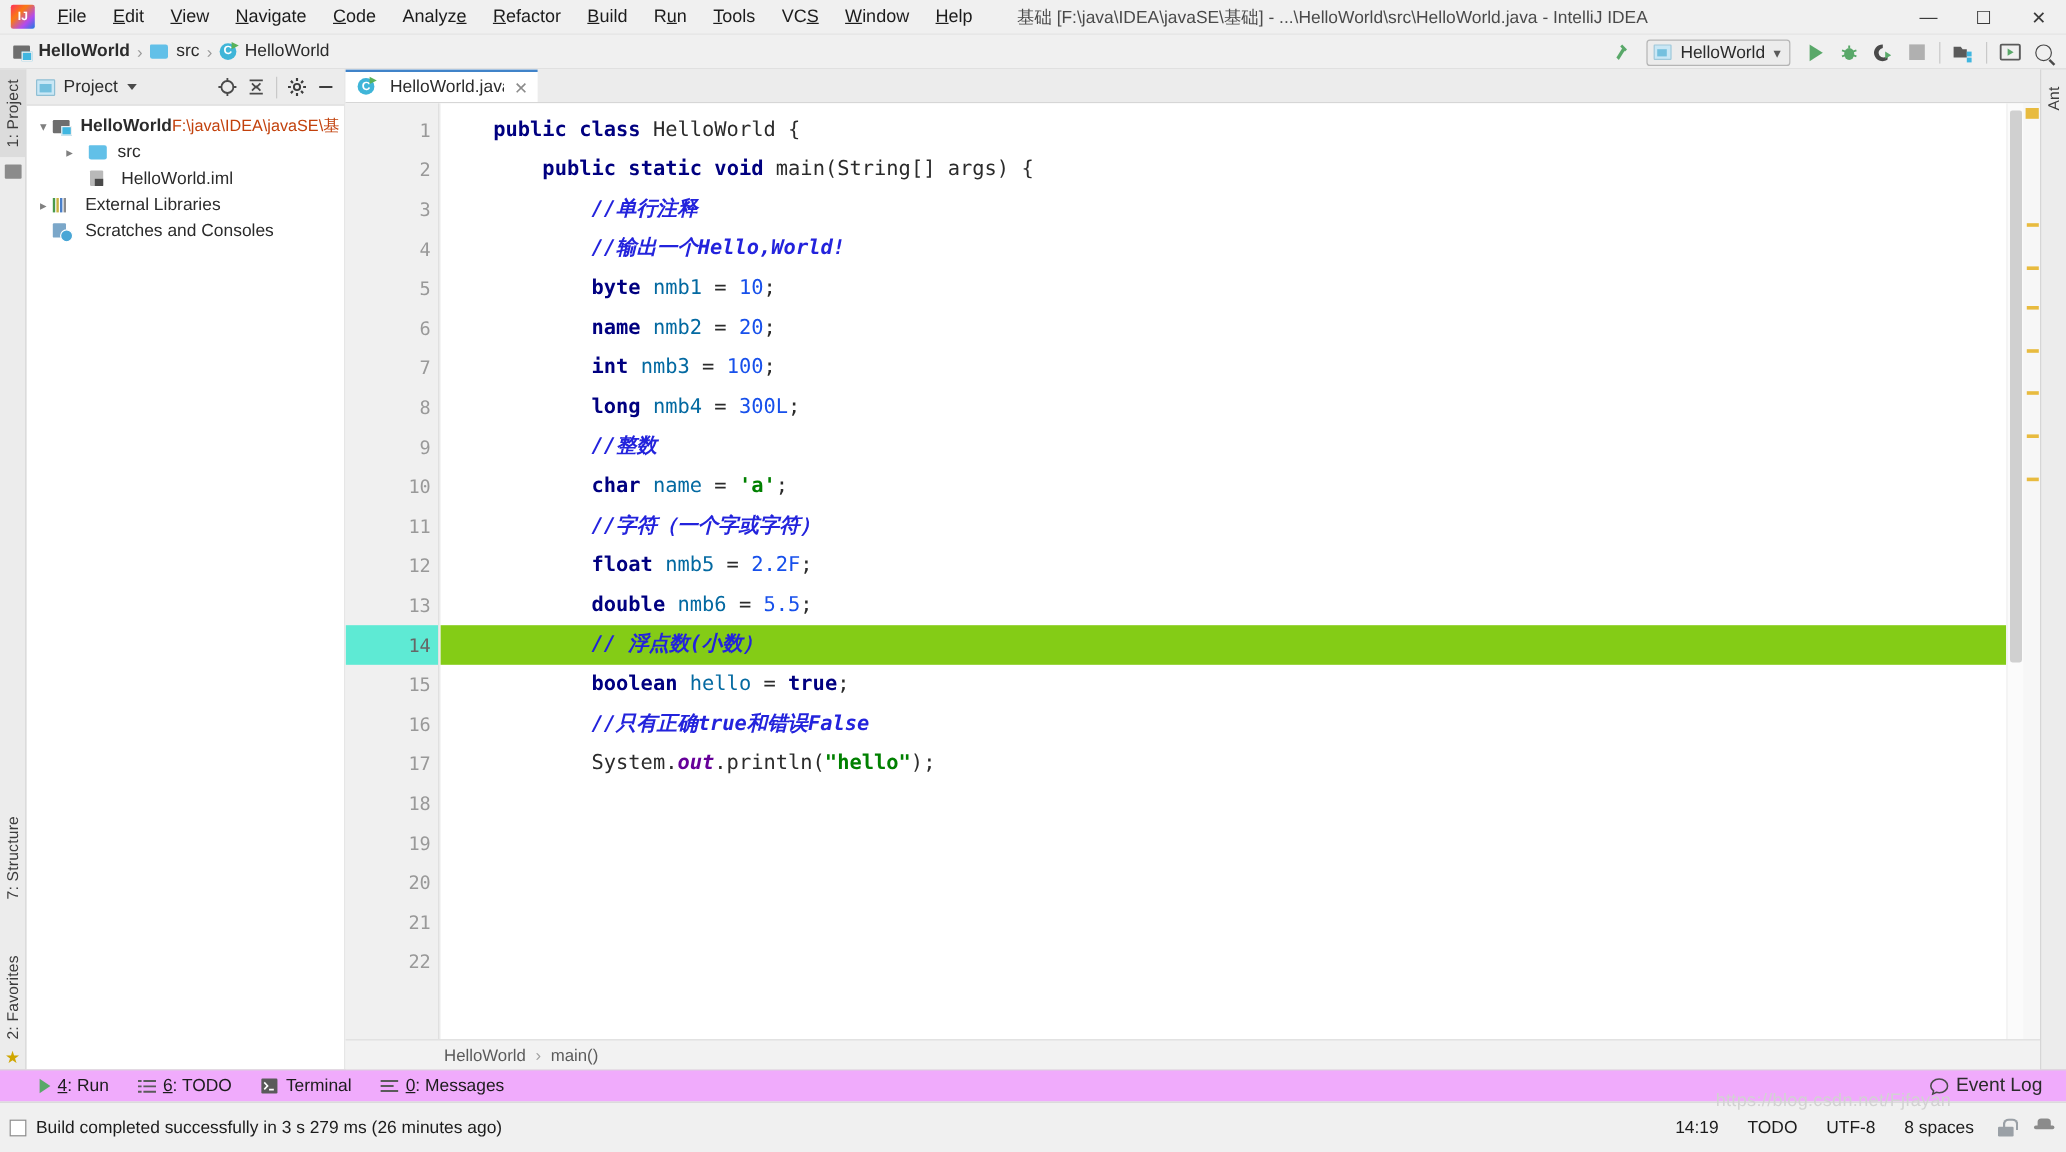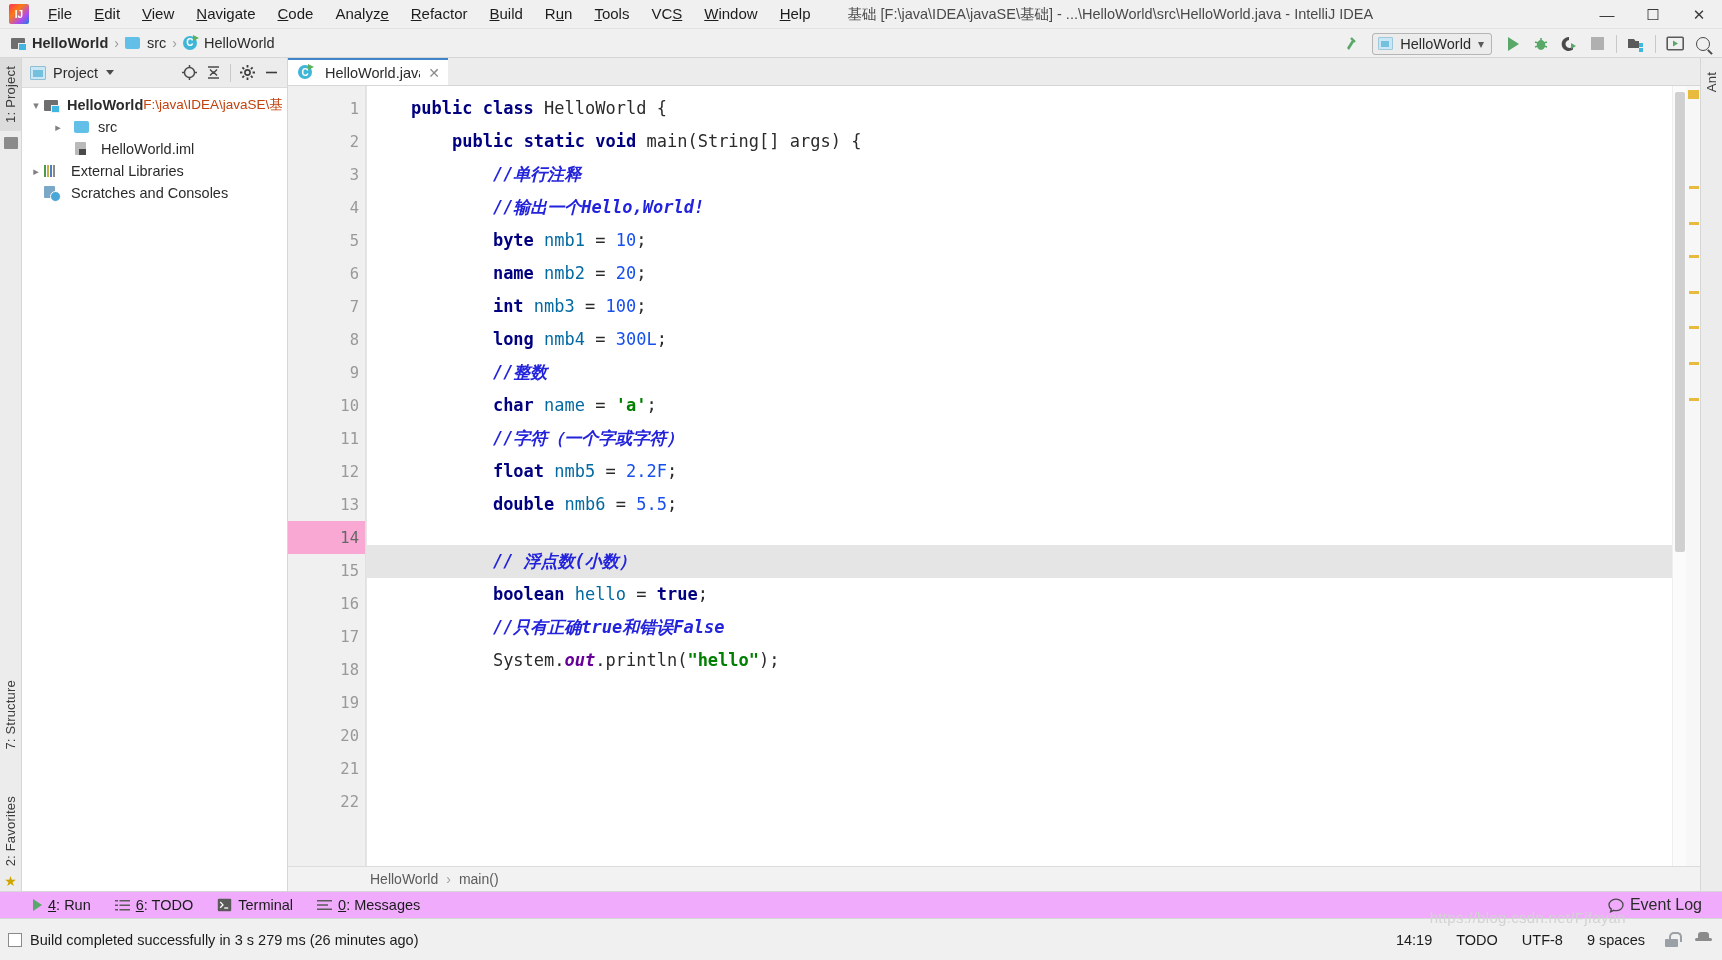--- a/index.html
+++ b/index.html
@@ -165,42 +165,42 @@
 
   .gutter {
     width: 78px; background: #f0f0f0; flex: none; padding-top: 6px;
     border-right: 1px solid #e0e0e0; position: relative;
   }
   .gline {
     height: 33px; display: flex; align-items: center; justify-content: flex-end;
     padding-right: 6px; font-family: "DejaVu Sans Mono", monospace; font-size: 15.5px; color: #999;
     position: relative;
   }
-  .gline.cur { background: #f9a8d4; color: #666; }
+  .gline.cur { background: #5eead4; color: #666; }
   .run-tri {
     position: absolute; right: -22px; width: 0; height: 0;
     border-left: 11px solid #59a869; border-top: 7px solid transparent; border-bottom: 7px solid transparent;
   }
   .fold {
     position: absolute; right: -50px; width: 11px; height: 11px; border: 1px solid #9aa7b0;
     background: #f7f7f7; display: flex; align-items: center; justify-content: center;
   }
   .fold::after { content:""; width:6px; height:1px; background:#5c6670; }
   .fold.start { border-radius: 1px 1px 0 0; border-bottom: none; height: 12px; }
   .fold.end { border-radius: 0 0 1px 1px; border-top: none; height: 12px; }
 
   .codearea {
     flex: 1; position: relative; overflow: hidden; background: #fff; padding-top: 6px;
     border-left: 1px solid #e6e6e6;
   }
   .cline {
     height: 33px; line-height: 33px; padding-left: 44px; white-space: pre;
     font-family: "DejaVu Sans Mono", monospace; font-size: 17px;
   }
-  .cline.cur { background: #e5e5e5; margin-top: 24px; }
+  .cline.cur { background: #84cc16; }
   .kw   { color: #000080; font-weight: bold; }
   .plain{ color: #2b2b2b; }
   .var  { color: #0369a1; }
   .num  { color: #1750eb; }
   .str  { color: #008000; font-weight: bold; }
   .cmt  { color: #2323dc; font-style: italic; font-weight: bold; }
   .fld  { color: #660099; font-style: italic; font-weight: bold; }
 
   
   .escroll {
@@ -563,20 +563,20 @@
 
   <div class="statusbar">
     <div class="sb-left">
       <span class="sb-box"></span>
       <span>Build completed successfully in 3 s 279 ms (26 minutes ago)</span>
     </div>
     <div class="sb-right">
       <span class="sbi">14:19</span>
       <span class="sbi">TODO</span>
       <span class="sbi">UTF-8</span>
-      <span class="sbi">9 spaces</span>
+      <span class="sbi">8 spaces</span>
       <span class="lock"></span>
       <span class="hat"></span>
     </div>
   </div>
 
   <div class="watermark">https://blog.csdn.net/Fjfayan</div>
 </div>
 
 </body></html>

